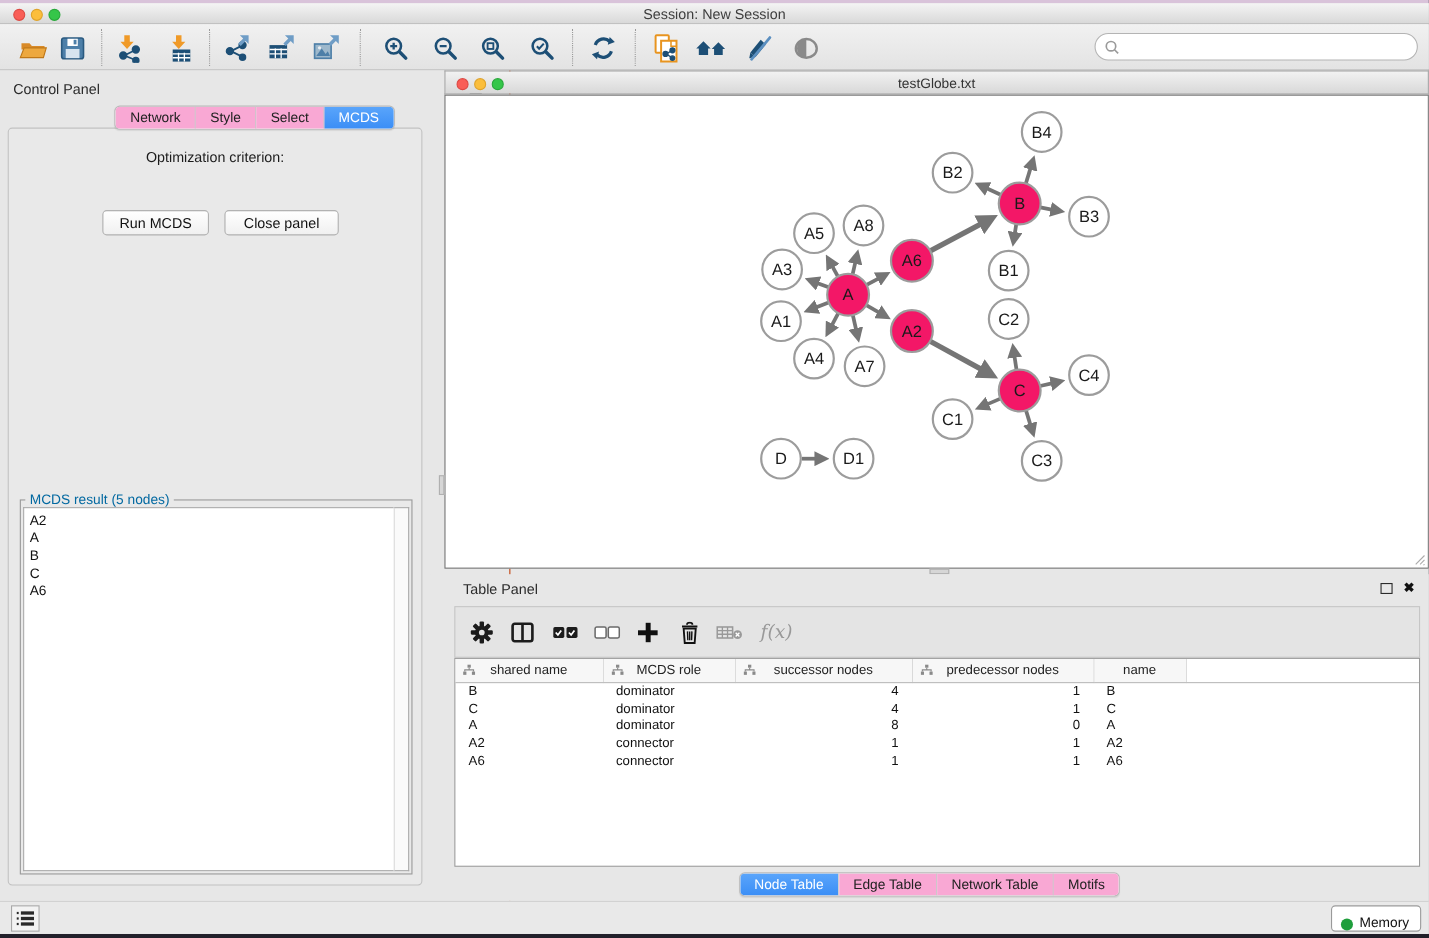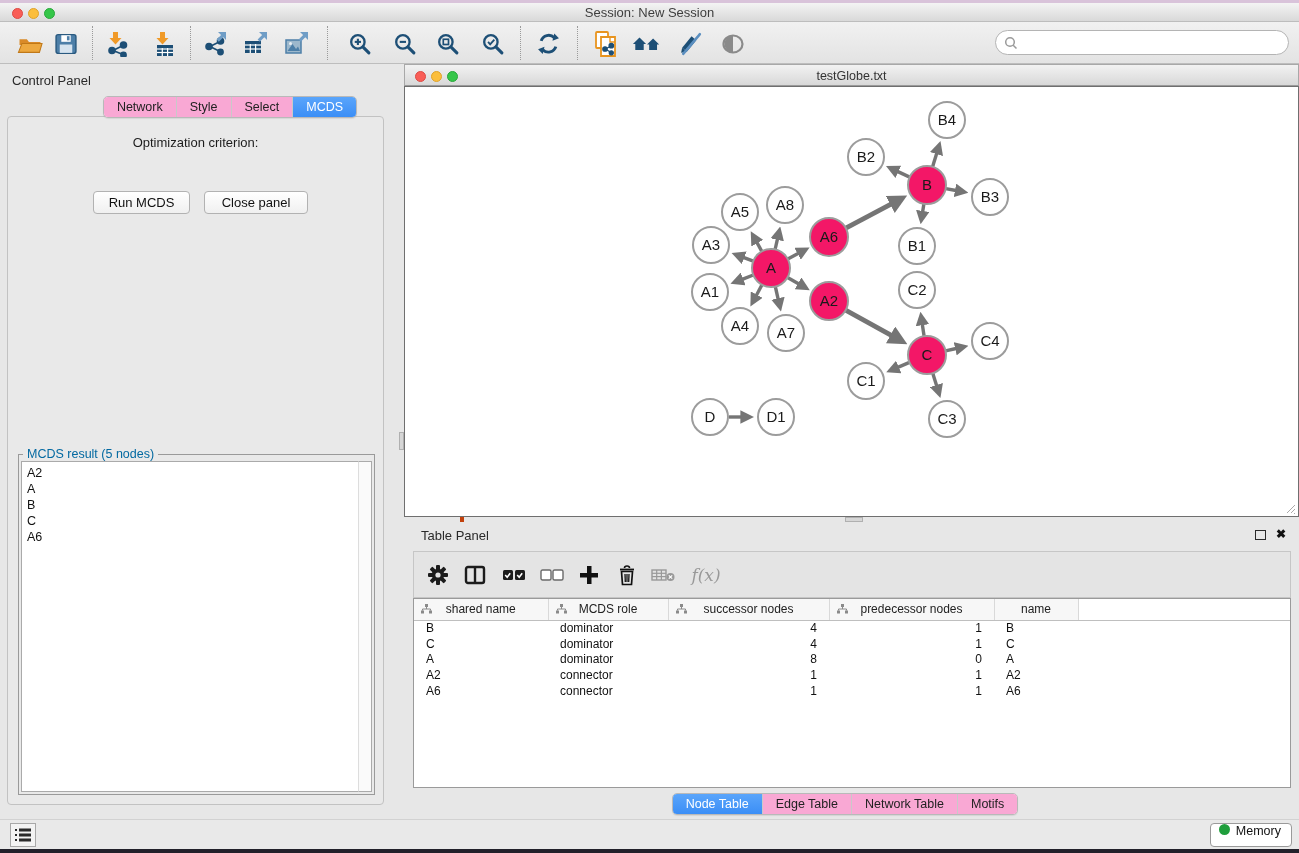--- a/index.html
+++ b/index.html
@@ -21,21 +21,21 @@
   
   .toolbar { position:absolute; top:19px; left:0; width:100%; height:42px;
     background:linear-gradient(#f1f1f1,#e3e3e3); border-bottom:1px solid #bdbdbd; }
   .tbicon { position:absolute; top:7px; width:30px; height:30px; display:flex; align-items:center; justify-content:center; cursor:pointer; }
   .tbsep { position:absolute; top:4px; height:34px; border-left:1px dotted #9a9a9a; }
   .searchbox { position:absolute; left:995px; top:8px; width:294px; height:25px; background:#fff;
     border:1px solid #b4b4b4; border-radius:13px; display:flex; align-items:center; padding-left:8px; }
   .searchbox input { border:none; outline:none; flex:1; font-size:12px; background:transparent; font-family:"Liberation Sans",sans-serif; }
 
   
-  .cpanel { position:absolute; top:61px; left:0; width:464px; height:755px; background:#e7e7e7; border-right:4px solid #c2410c; }
+  .cpanel { position:absolute; top:61px; left:0; width:464px; height:755px; background:#e7e7e7; border-right:1px solid #c2410c; }
   .cpanel-title { position:absolute; top:9px; left:12px; font-size:13px; color:#2a2a2a; }
   .float-icon { position:absolute; top:11px; width:11px; height:10px; border:1.6px solid #2a2a2a; }
   .close-icon { position:absolute; top:8px; font-size:12px; font-weight:bold; color:#111; cursor:pointer; }
   .cp-tabs { position:absolute; top:32px; left:0; width:100%; display:flex; justify-content:center; z-index:3; }
   .seg { display:flex; border:1px solid #b9b9b9; border-radius:5px; overflow:hidden; background:#fff; box-shadow:0 1px 1px rgba(0,0,0,0.08); }
   .seg .tab { padding:3px 13px; font-size:12.5px; color:#222; background:#f9a8d4; border-right:1px solid #c9c9c9; cursor:pointer; }
   .seg .tab:last-child { border-right:none; }
   .seg .tab.active { background:linear-gradient(#5aa5fb,#3b8ef6); color:#fff; }
   .cp-body { position:absolute; top:52px; left:7px; width:377px; height:689px; border:1px solid #c2c2c2; border-radius:4px; background:#e9e9e9; }
   .opt-label { position:absolute; top:18px; width:100%; text-align:center; font-size:13px; color:#1c1c1c; }
@@ -73,21 +73,21 @@
   table.grid th { height:21px; background:#f7f7f7; border-bottom:1px solid #bfbfbf; border-right:1px solid #d9d9d9; font-size:12px; font-weight:normal; color:#222; position:relative;margin-left:46px; }
   table.grid th:last-child { border-right:none; background:#fff; }
   table.grid th .hico { position:absolute; left:7px; top:5px; }
   table.grid td { font-size:12px; color:#111; padding:0 12px; height:15.8px; white-space:nowrap; overflow:hidden; }
   table.grid td.num { text-align:right; }
   .bottom-tabs { position:absolute; top:271px; left:0; width:100%; display:flex; justify-content:center; }
 
   
   .statusbar { position:absolute; top:816px; left:0; width:100%; height:30px; background:#e9e9e9; border-top:1px solid #d2d2d2; }
   .list-btn { position:absolute; top:3px; left:10px; width:26px; height:24px; background:#f3f3f3; border:1px solid #a8a8a8; display:flex; align-items:center; justify-content:center; cursor:pointer; }
-  .mem-btn { position:absolute; top:3px; right:7px; height:24px; padding:0 10px 0 8px; background:#fff; border:1px solid #9a9a9a; border-radius:4px; display:flex; align-items:flex-start; gap:6px; font-size:12.5px; color:#111; cursor:pointer; }
+  .mem-btn { position:absolute; top:3px; right:7px; height:24px; padding:0 10px 0 8px; background:#fff; border:1px solid #9a9a9a; border-radius:4px; display:flex; align-items:flex-end; gap:6px; font-size:12.5px; color:#111; cursor:pointer; }
   .mem-dot { width:11px; height:11px; border-radius:50%; background:#1f9e3c; }
   svg { display:block; }
 </style>
 </head>
 <body>
 
 <div class="screen">
   <div class="deskline"></div>
   <div class="appwin">
 

